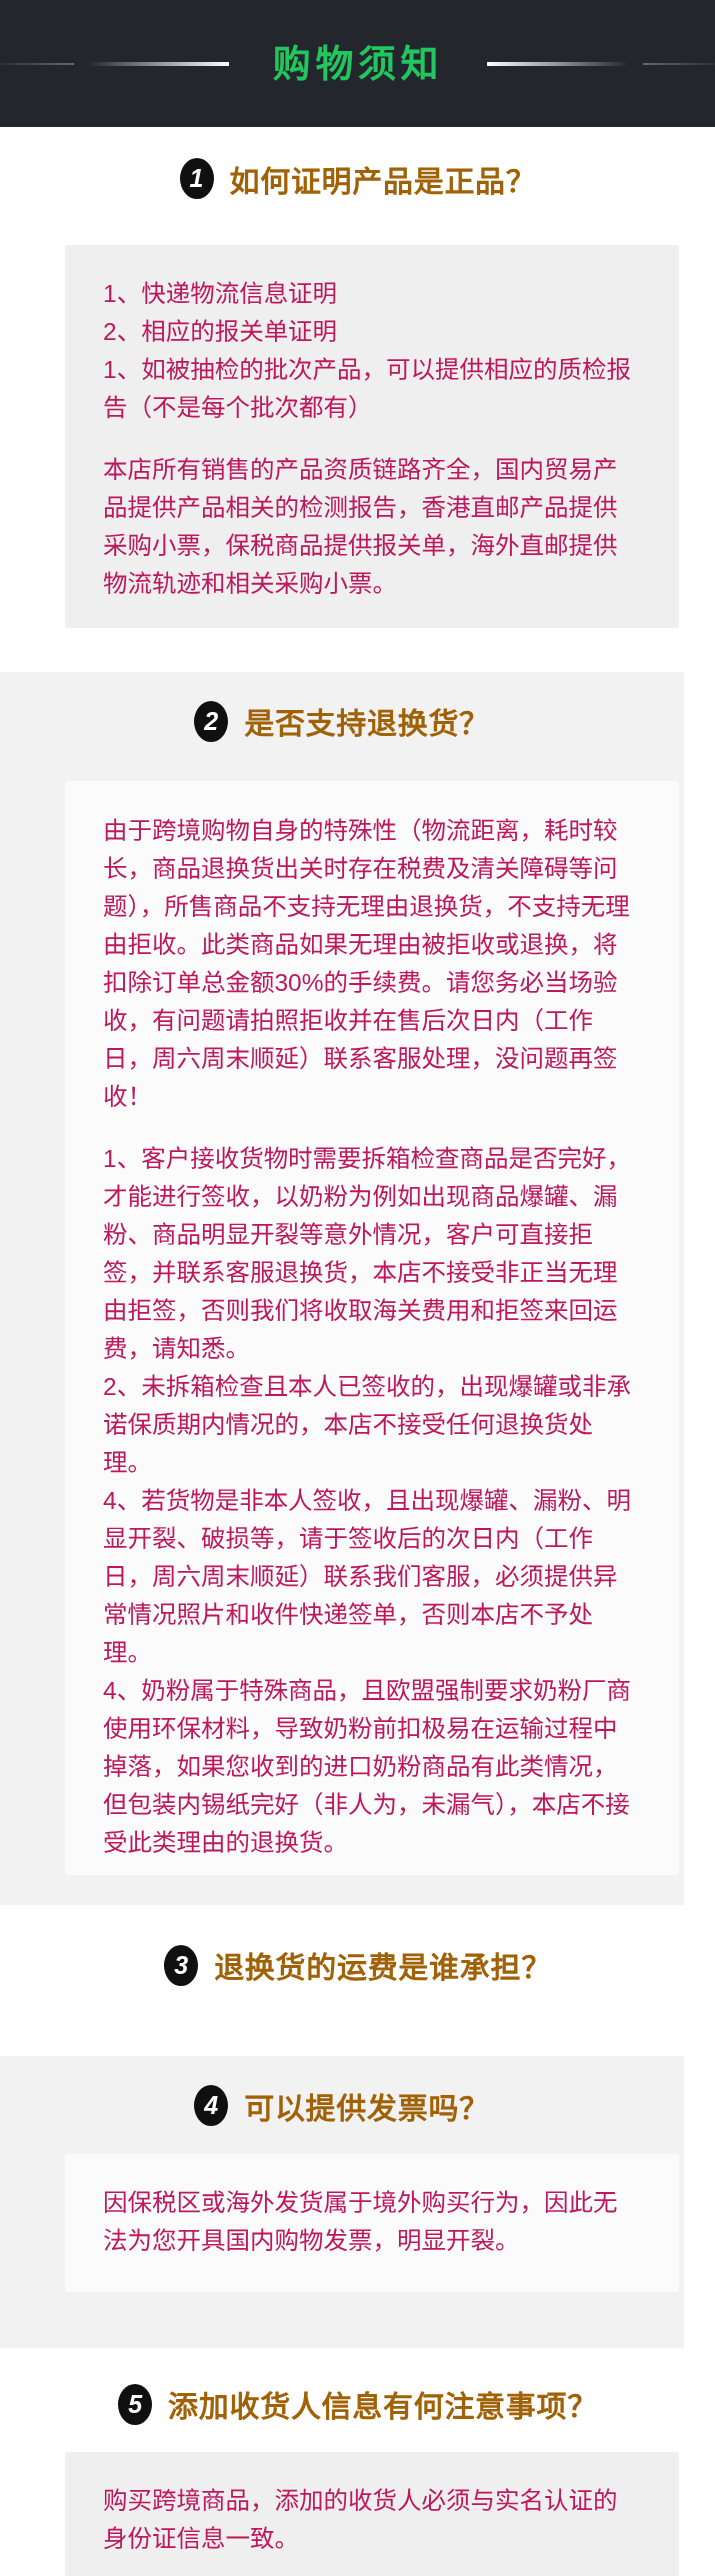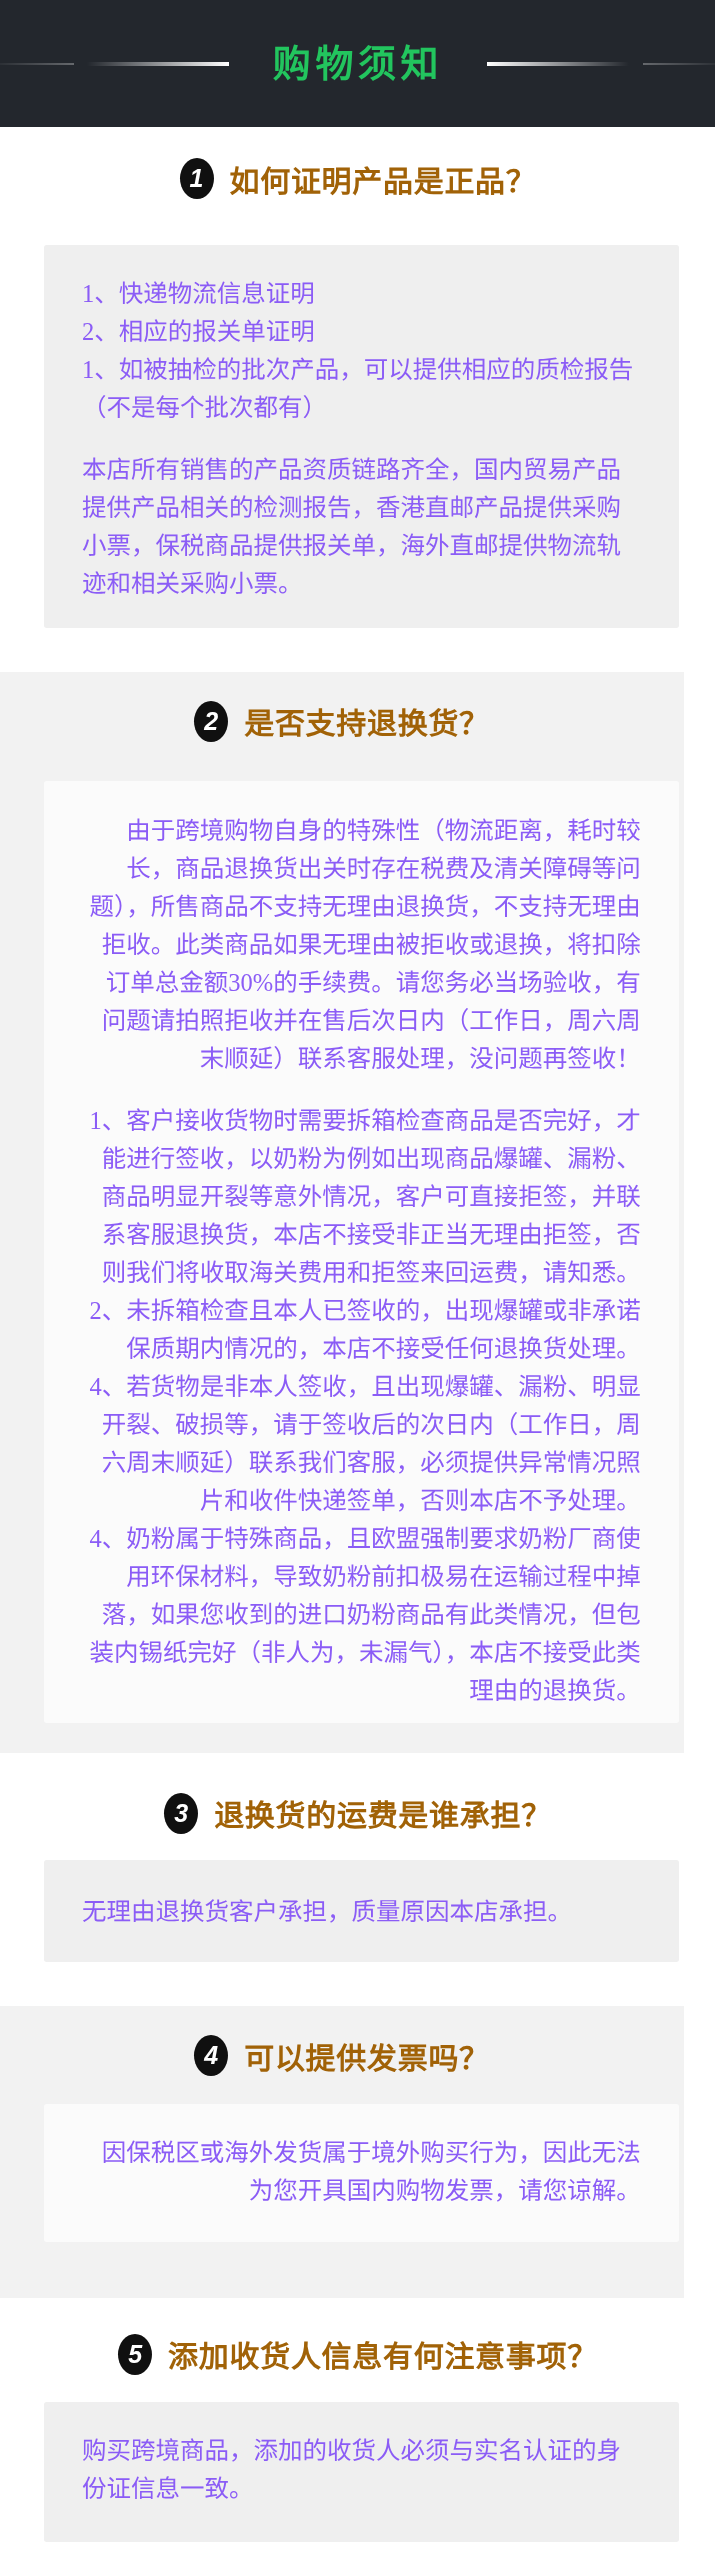--- a/index.html
+++ b/index.html
@@ -17,29 +17,29 @@
   .hline-r::before{left:calc(100% + 13.3px);background:linear-gradient(270deg,rgba(255,255,255,0),rgba(255,255,255,.30));}
 
   
   .heading{height:46px;display:flex;align-items:center;justify-content:center;}
   .badge{width:34px;height:41px;border-radius:50%;background:#101010;color:#ffffff;
          font-size:25px;font-weight:800;font-style:italic;display:flex;align-items:center;
          justify-content:center;margin-right:16px;flex:0 0 auto;}
   .htext{font-size:30px;font-weight:800;color:#a16207;letter-spacing:0.7px;white-space:nowrap;}
 
   
-  .box{margin-left:44px;margin-right:37px;border-radius:2.7px;
-       font-size:24.5px;line-height:38px;color:#8b5cf6;padding:30.5px 38px 25px;font-family:Liberation Serif, serif;}
+  .box{margin-left:65px;margin-right:37px;border-radius:2.7px;
+       font-size:24.5px;line-height:38px;color:#be185d;padding:30.5px 38px 25px;}
   .box p{margin:0;}
   .box p.para{margin-top:24px;}
   .gray{background:#efefef;}
 
   
   .panel{background:#f2f2f2;margin-right:32px;}
-  .panel .inner{background:#fbfbfb;margin-right:5.3px;text-align:right;}
+  .panel .inner{background:#fbfbfb;margin-right:5.3px;}
 
   
   .s1{padding-top:28.5px;padding-bottom:44px;background:#ffffff;}
   .s1 .heading{margin-bottom:43px;}
   .s1 .box{padding:30.5px 38px 24.5px;}
 
   .s2{padding-top:26.5px;padding-bottom:30.5px;}
   .s2 .heading{margin-bottom:37px;}
   .s2 .inner{padding:30.5px 38px 13.3px;}
 
@@ -91,32 +91,29 @@
       <p>4、若货物是非本人签收，且出现爆罐、漏粉、明显开裂、破损等，请于签收后的次日内（工作日，周六周末顺延）联系我们客服，必须提供异常情况照片和收件快递签单，否则本店不予处理。</p>
       <p>4、奶粉属于特殊商品，且欧盟强制要求奶粉厂商使用环保材料，导致奶粉前扣极易在运输过程中掉落，如果您收到的进口奶粉商品有此类情况，但包装内锡纸完好（非人为，未漏气），本店不接受此类理由的退换货。</p>
     </div>
   </section>
 
   <section class="s3">
     <div class="heading">
       <span class="badge">3</span>
       <span class="htext">退换货的运费是谁承担？</span>
     </div>
-    <div class="box gray">
-      <p>无理由退换货客户承担，质量原因本店承担。</p>
-    </div>
   </section>
 
   <section class="s4 panel">
     <div class="heading">
       <span class="badge">4</span>
       <span class="htext">可以提供发票吗？</span>
     </div>
     <div class="box inner">
-      <p>因保税区或海外发货属于境外购买行为，因此无法为您开具国内购物发票，请您谅解。</p>
+      <p>因保税区或海外发货属于境外购买行为，因此无法为您开具国内购物发票，明显开裂。</p>
     </div>
   </section>
 
   <section class="s5">
     <div class="heading">
       <span class="badge">5</span>
       <span class="htext">添加收货人信息有何注意事项？</span>
     </div>
     <div class="box gray">
       <p>购买跨境商品，添加的收货人必须与实名认证的身份证信息一致。</p>

